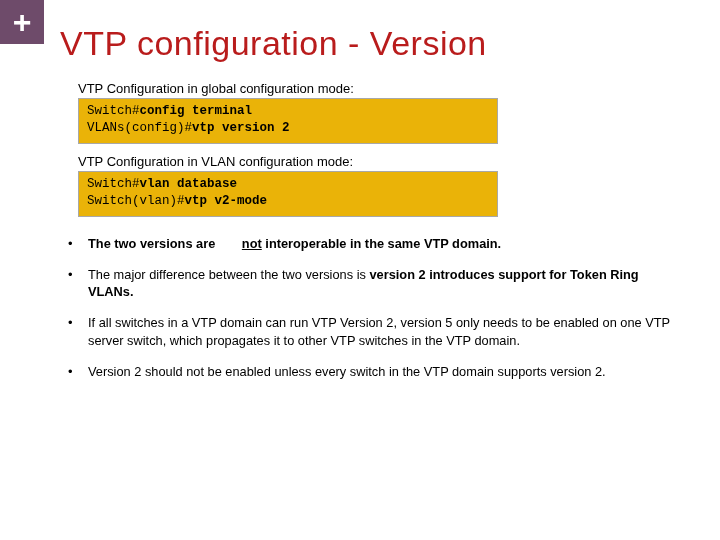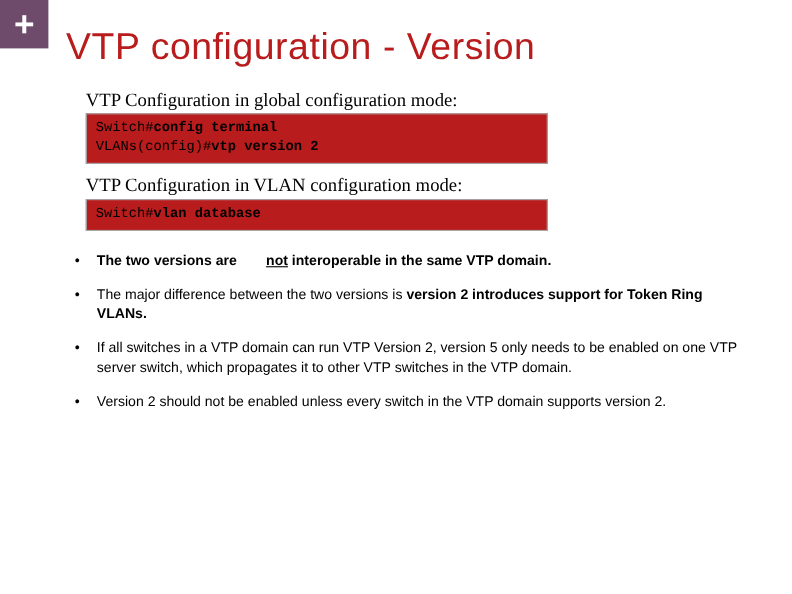--- a/index.html
+++ b/index.html
@@ -30,30 +30,30 @@
     padding: 10px 30px 10px 60px;
   }
   .title {
     color: #b91c1c;
     font-size: 34px;
     font-weight: 400;
     margin: 14px 0 18px 0;
     letter-spacing: 0.5px;
   }
   .section-label {
-    font-family: Liberation Serif, serif;
-    font-size: 17px;
+    font-family: Liberation Sans, sans-serif;
+    font-size: 13px;
     color: #000;
     margin: 4px 0 2px 18px;
   }
   .code-box {
     margin: 0 0 10px 18px;
     width: 420px;
     border: 1px solid #a8a8a8;
-    background: #b91c1c;
+    background: #eab308;
     padding: 4px 8px 6px 8px;
     font-family: "Courier New", monospace;
     font-size: 12.5px;
     line-height: 1.35;
     color: #000;
   }
   .code-line .prompt { font-weight: normal; }
   .code-line .cmd { font-weight: bold; }
   .bullets {
     list-style: none;
@@ -99,20 +99,23 @@
     <div class="code-line">
       <span class="prompt">VLANs(config)#</span><span class="cmd">vtp version 2</span>
     </div>
   </div>
 
   <div class="section-label">VTP Configuration in VLAN configuration mode:</div>
   <div class="code-box">
     <div class="code-line">
       <span class="prompt">Switch#</span><span class="cmd">vlan database</span>
     </div>
+    <div class="code-line">
+      <span class="prompt">Switch(vlan)#</span><span class="cmd">vtp v2-mode</span>
+    </div>
   </div>
 
   <ul class="bullets">
     <li>
       <span class="b">The two versions are </span><span class="b u">not</span><span class="b"> interoperable in the same VTP domain.</span>
     </li>
     <li>
       <span>The major difference between the two versions is </span><span class="b">version 2 introduces support for Token Ring VLANs.</span>
     </li>
     <li>

